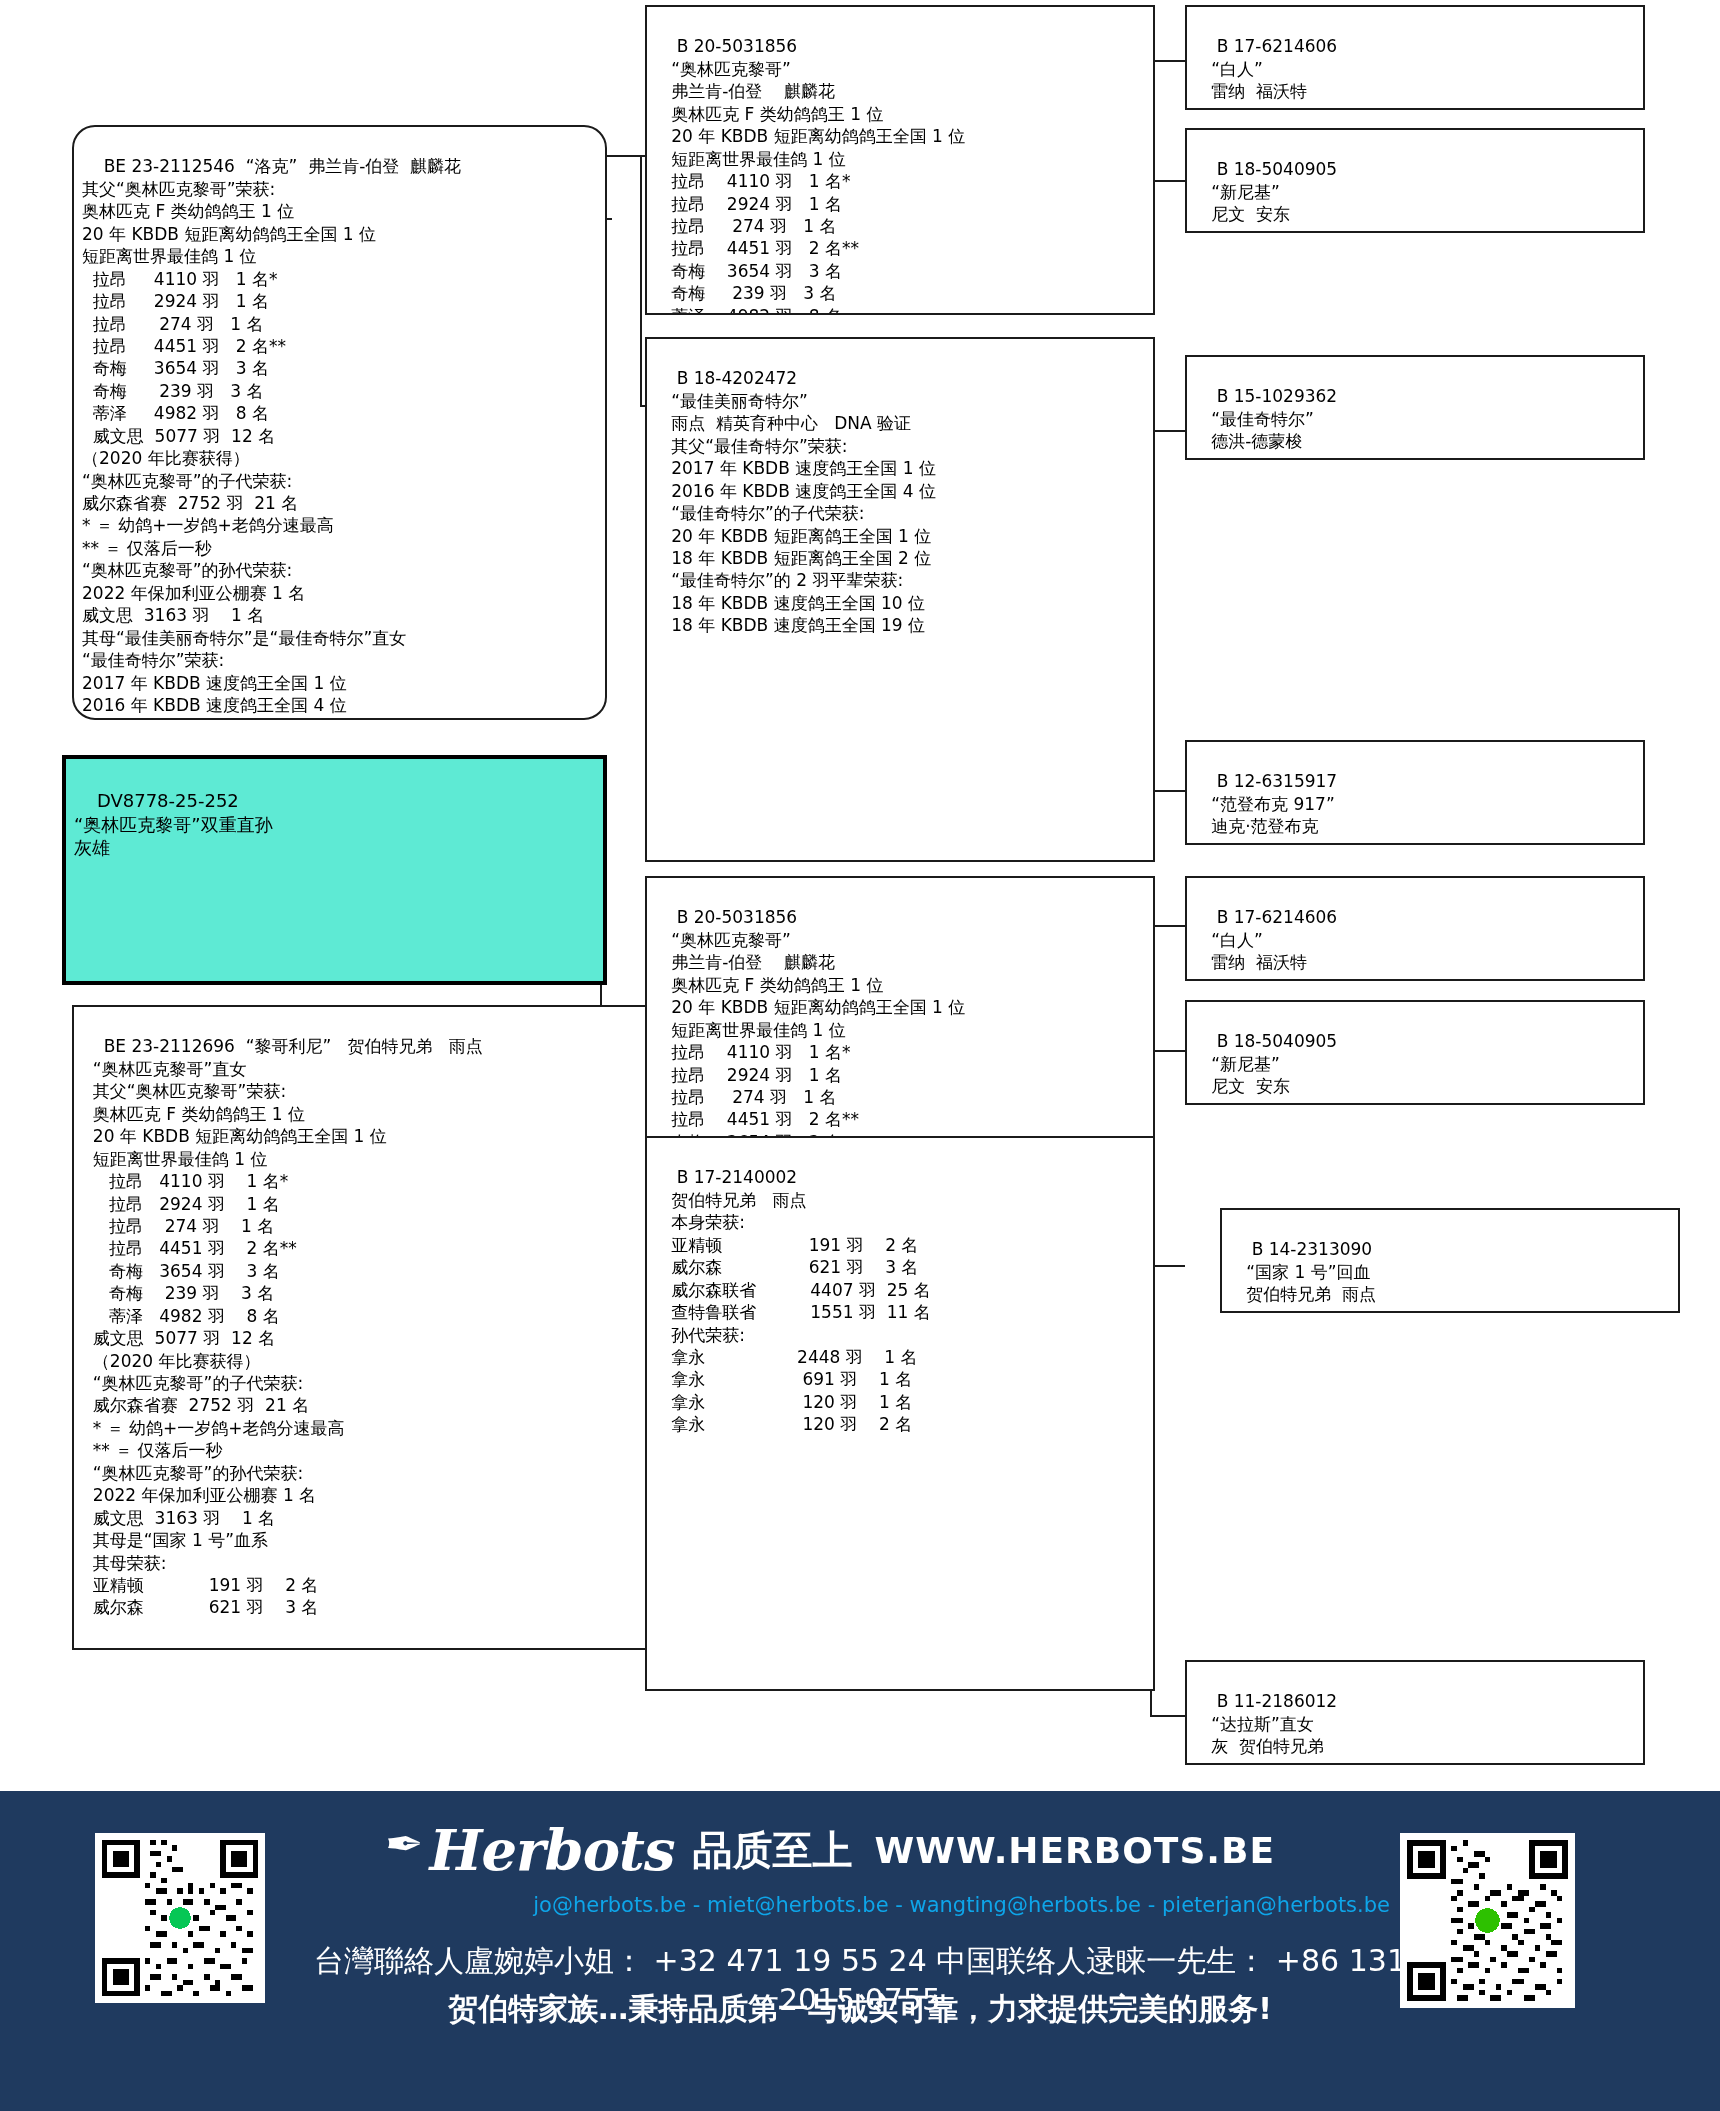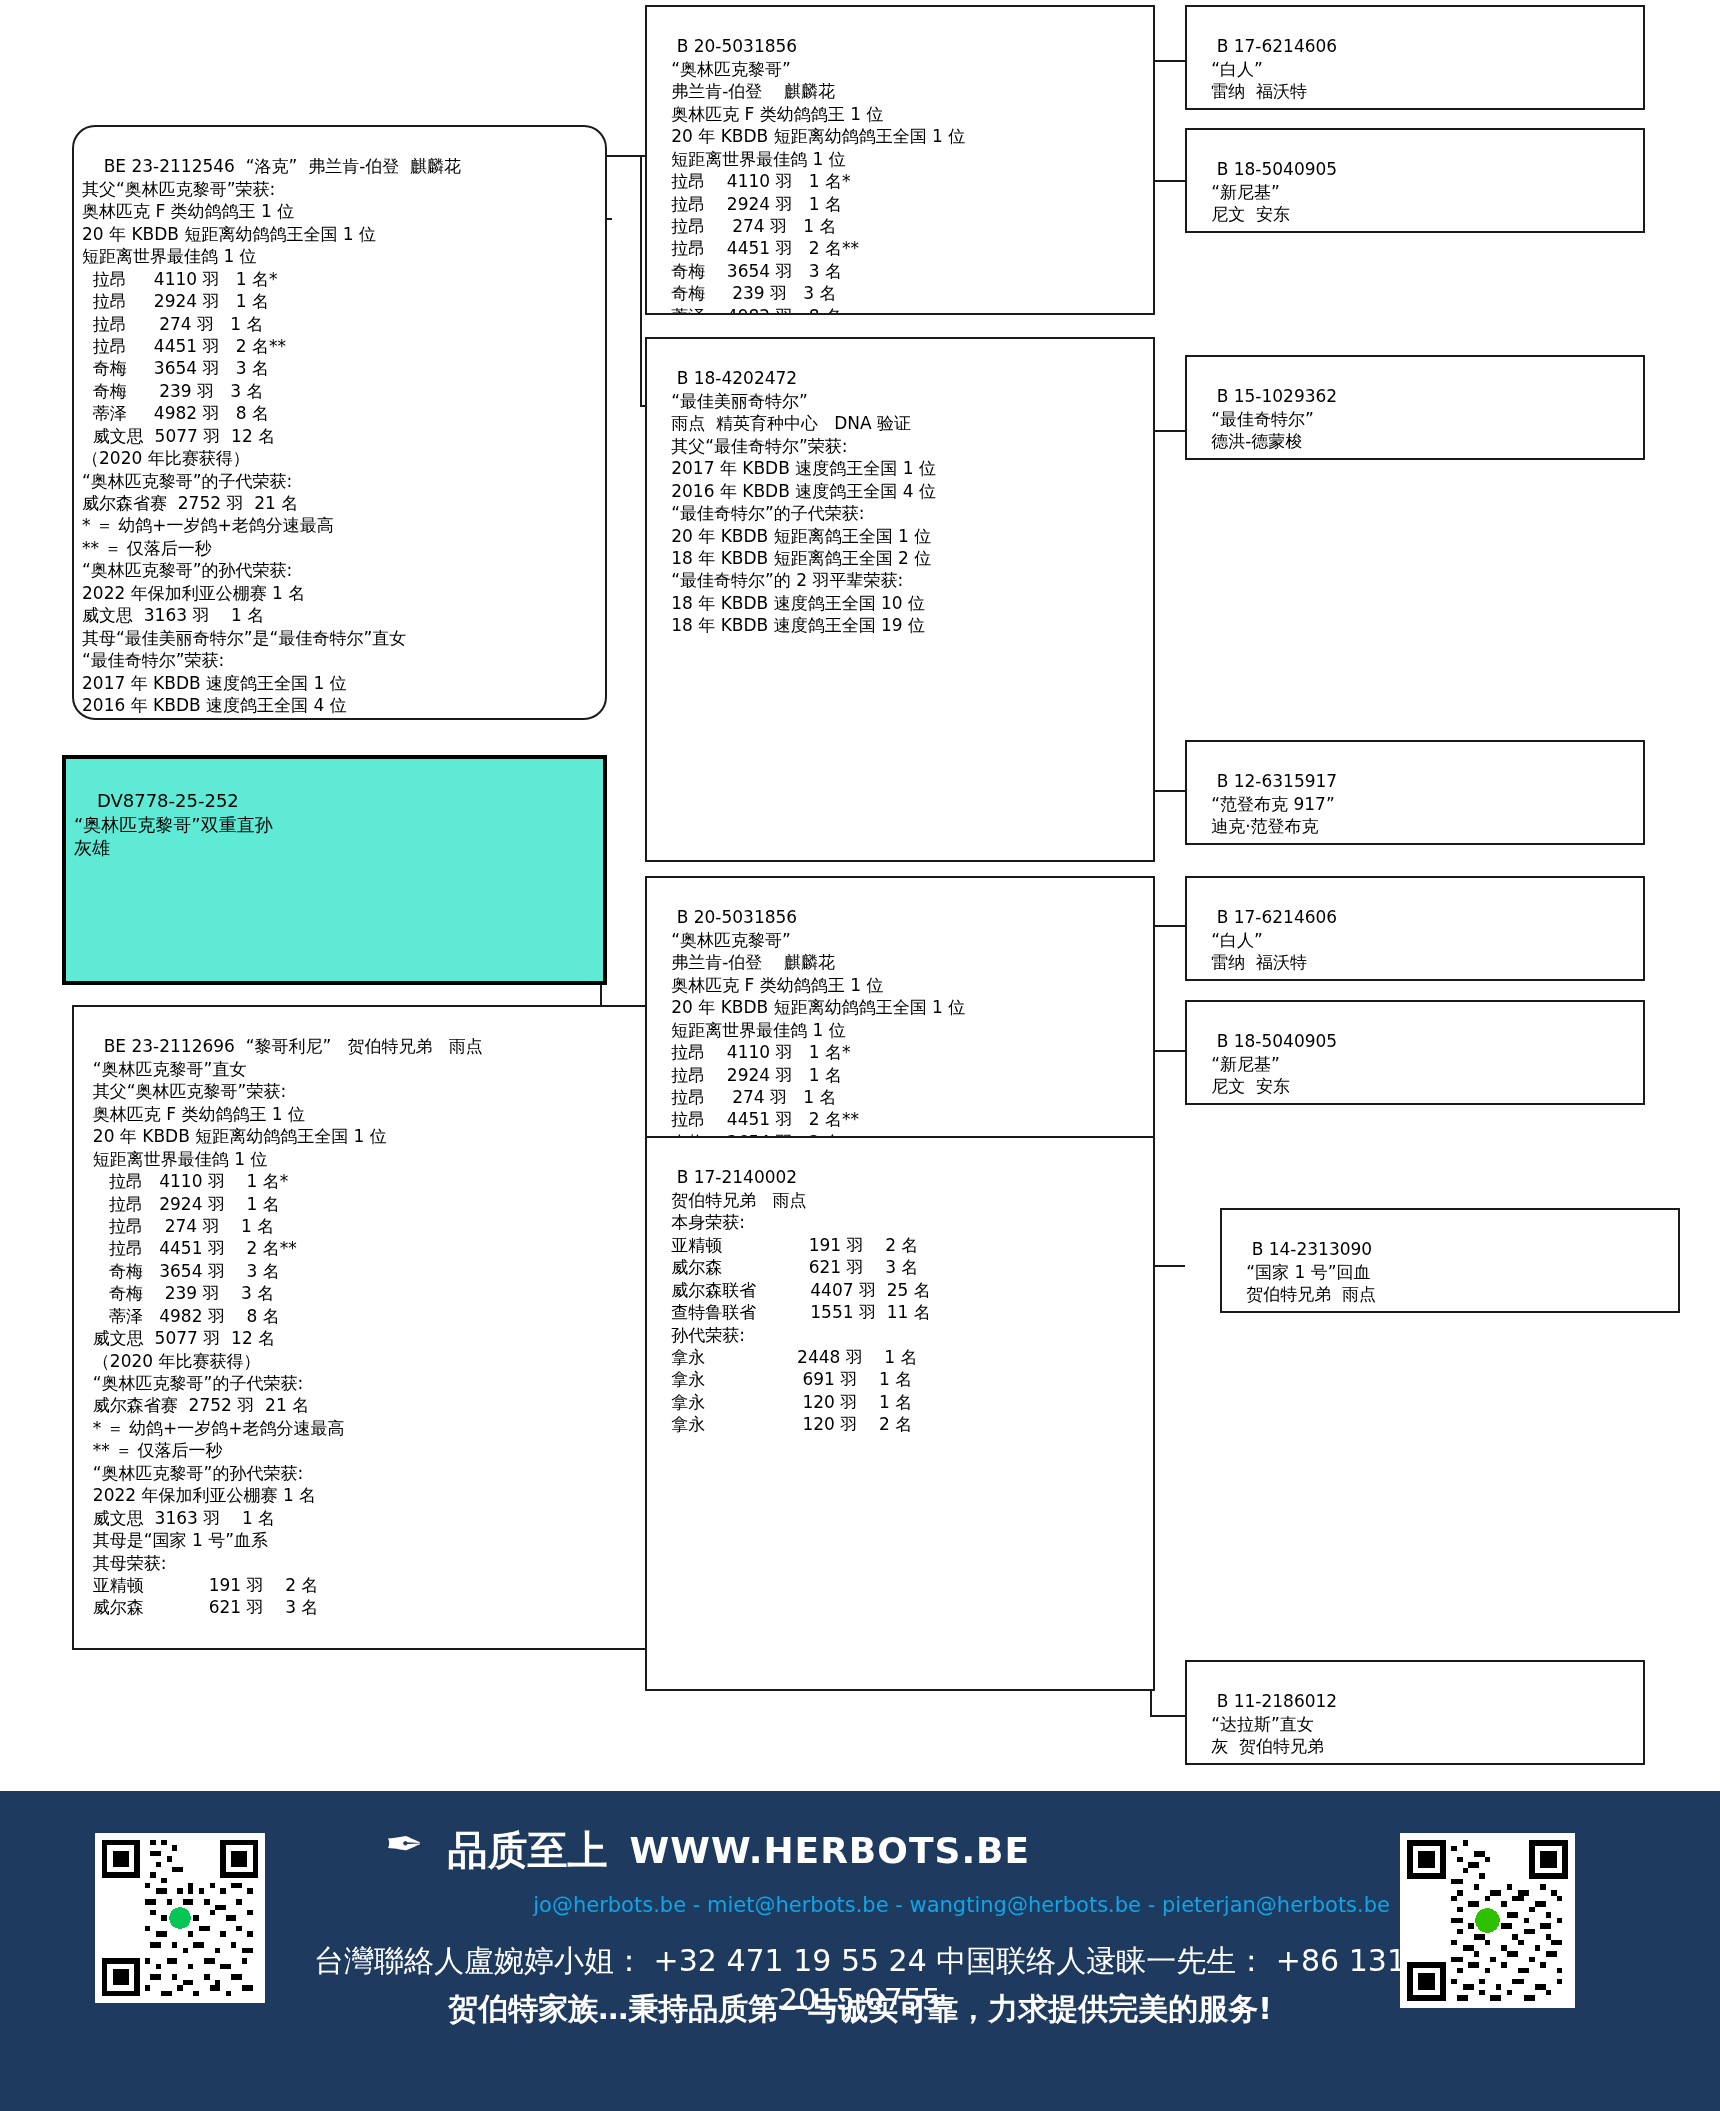--- a/index.html
+++ b/index.html
@@ -378,20 +378,21 @@
             <rect x="18" y="19" width="1" height="1"></rect>
               <rect x="20" y="22" width="1" height="1"></rect>
           </g>
           <rect x="12" y="12" width="5" height="5" fill="#fff"></rect>
           <circle cx="14.5" cy="14.5" r="2" fill="#06C755"></circle>
         </svg>
       </div>
 
       <div class="brand">
         <span class="feather">✒</span>
+        <span class="brand-name">Herbots</span>
         <span class="brand-cn">品质至上</span>
         <span class="brand-url">WWW.HERBOTS.BE</span>
       </div>
 
       <div class="emails">jo@herbots.be - miet@herbots.be - wangting@herbots.be - pieterjan@herbots.be</div>
       <div class="contacts">台灣聯絡人盧婉婷小姐： +32 471 19 55 24    中国联络人逯睐一先生： +86 131 2015 0755</div>
       <div class="slogan">贺伯特家族…秉持品质第一与诚实可靠，力求提供完美的服务!</div>
 
       <div class="qr" style="left:1400px;top:42px;width:175px;height:175px;">
         <svg class="qr-img" viewBox="0 0 29 29" shape-rendering="crispEdges">

